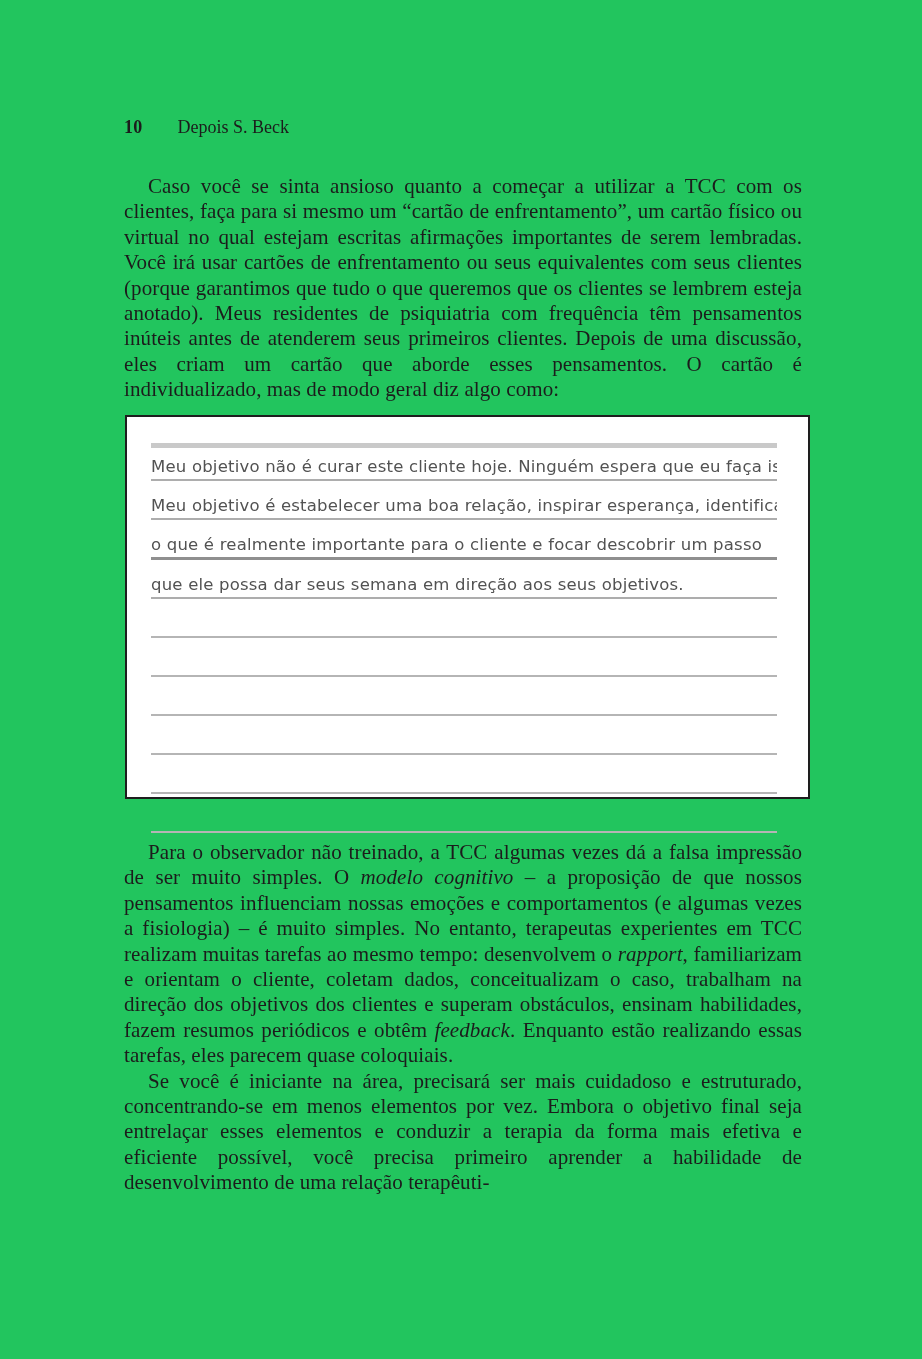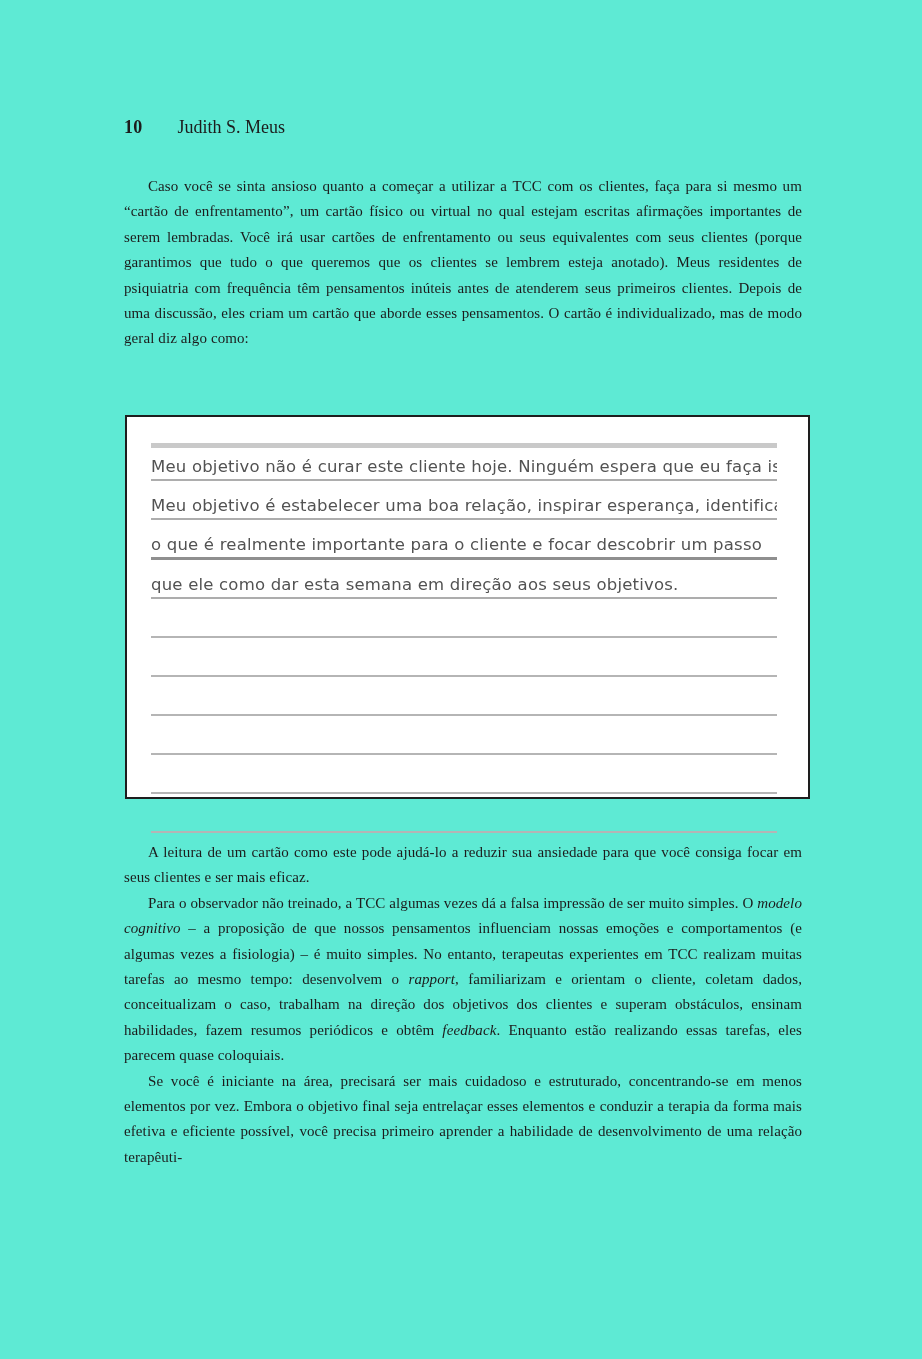--- a/index.html
+++ b/index.html
@@ -4,21 +4,21 @@
 <style>
   html, body {
     margin: 0;
     padding: 0;
     background: #e8e8e8;
   }
   .page {
     position: relative;
     width: 922px;
     height: 1359px;
-    background: #5eead4;
+    background: #22c55e;
     font-family: "Liberation Serif", serif;
     color: #1c1c1c;
     overflow: hidden;
   }
   
   .running-header {
     position: absolute;
     top: 117px;
     left: 124px;
     font-size: 18px;
@@ -34,21 +34,21 @@
     margin-left: 35px;
   }
   
   .text-block {
     position: absolute;
     left: 124px;
     width: 678px;
   }
   .text-block p {
     margin: 0;
-    font-size: 15px;
+    font-size: 21px;
     line-height: 25.4px;
     text-align: justify;
     text-indent: 24px;
     letter-spacing: 0.1px;
   }
   #para1-block { top: 174px; }
   #lower-block { top: 840px; }
   .text-block p em { }
 
   
@@ -84,42 +84,41 @@
   .card-line.heavy-rule { border-bottom: 3px solid #8f8f8f; }
   .card-line.empty { border-bottom: 2px solid #b5b5b5; }
 </style>
 </head>
 <body>
 
 <div class="page">
 
   <div class="running-header">
     <span class="page-number">10</span>
-    <span class="running-author">Judith S. Meus</span>
+    <span class="running-author">Depois S. Beck</span>
   </div>
 
   <div class="text-block" id="para1-block">
     <p>Caso você se sinta ansioso quanto a começar a utilizar a TCC com os clientes, faça para si mesmo um “cartão de enfrentamento”, um cartão físico ou virtual no qual estejam escritas afirmações importantes de serem lembradas. Você irá usar cartões de enfrentamento ou seus equivalentes com seus clientes (porque garantimos que tudo o que queremos que os clientes se lembrem esteja anotado). Meus residentes de psiquiatria com frequência têm pensamentos inúteis antes de atenderem seus primeiros clientes. Depois de uma discussão, eles criam um cartão que aborde esses pensamentos. O cartão é individualizado, mas de modo geral diz algo como:</p>
   </div>
 
   <div class="coping-card">
     <div class="card-top-bar"></div>
     <div class="card-line first">Meu objetivo não é curar este cliente hoje. Ninguém espera que eu faça isso.</div>
     <div class="card-line">Meu objetivo é estabelecer uma boa relação, inspirar esperança, identificar</div>
     <div class="card-line heavy-rule">o que é realmente importante para o cliente e focar descobrir um passo</div>
-    <div class="card-line">que ele como dar esta semana em direção aos seus objetivos.</div>
+    <div class="card-line">que ele possa dar seus semana em direção aos seus objetivos.</div>
     <div>
         <div class="card-line empty"></div>
         <div class="card-line empty"></div>
         <div class="card-line empty"></div>
         <div class="card-line empty"></div>
         <div class="card-line empty"></div>
         <div class="card-line empty"></div>
       </div>
   </div>
 
   <div class="text-block" id="lower-block">
-    <p>A leitura de um cartão como este pode ajudá-lo a reduzir sua ansiedade para que você consiga focar em seus clientes e ser mais eficaz.</p>
     <p><span>Para o observador não treinado, a TCC algumas vezes dá a falsa impressão de ser muito simples. O </span><em>modelo cognitivo</em><span> – a proposição de que nossos pensamentos influenciam nossas emoções e comportamentos (e algumas vezes a fisiologia) – é muito simples. No entanto, terapeutas experientes em TCC realizam muitas tarefas ao mesmo tempo: desenvolvem o </span><em>rapport</em><span>, familiarizam e orientam o cliente, coletam dados, conceitualizam o caso, trabalham na direção dos objetivos dos clientes e superam obstáculos, ensinam habilidades, fazem resumos periódicos e obtêm </span><em>feedback</em><span>. Enquanto estão realizando essas tarefas, eles parecem quase coloquiais.</span></p>
     <p>Se você é iniciante na área, precisará ser mais cuidadoso e estruturado, concentrando-se em menos elementos por vez. Embora o objetivo final seja entrelaçar esses elementos e conduzir a terapia da forma mais efetiva e eficiente possível, você precisa primeiro aprender a habilidade de desenvolvimento de uma relação terapêuti-</p>
   </div>
 
 </div>
 
 </body></html>

